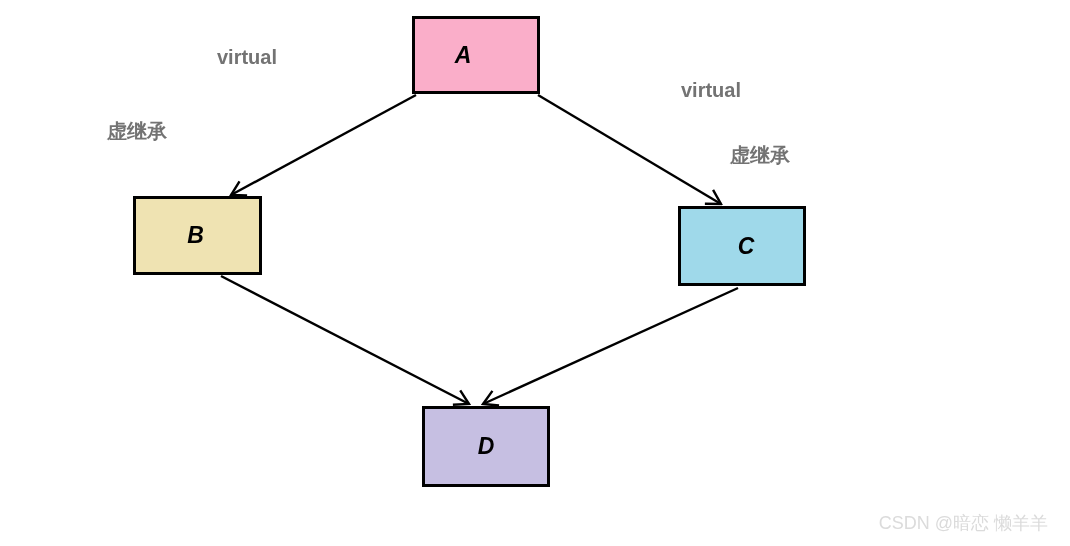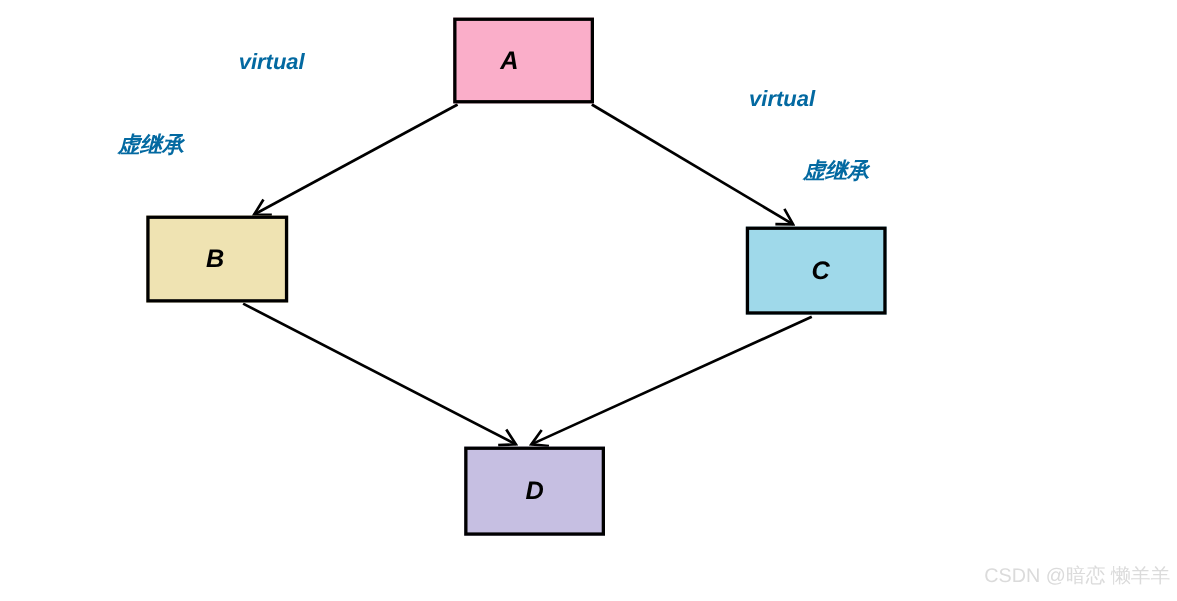--- a/index.html
+++ b/index.html
@@ -41,33 +41,32 @@
   }
   .node-a { left: 412px; top: 16px;  width: 128px; height: 78px; background: #faaec9; }
   .node-b { left: 133px; top: 196px; width: 129px; height: 79px; background: #efe3b2; }
   .node-c { left: 678px; top: 206px; width: 128px; height: 80px; background: #9fd9ea; }
   .node-d { left: 422px; top: 406px; width: 128px; height: 81px; background: #c6bfe2; }
   .node-a .node-label { margin-right: 26px; }
   .node-b .node-label { margin-right: 4px; }
   .node-c .node-label { margin-left: 8px; }
   .annotation {
     position: absolute;
-    color: #0369a1;
+    color: #737373;
     font-weight: bold;
-    font-style: italic;
     font-size: 20px;
     white-space: nowrap;
   }
   .ann-virtual-left  { left: 217px; top: 46px; }
   .ann-zh-left       { left: 107px; top: 118px; }
   .ann-virtual-right { left: 681px; top: 79px; }
   .ann-zh-right      { left: 730px; top: 142px; }
   .watermark {
     position: absolute;
-    right: 6px;
+    right: 22px;
     top: 511px;
     color: #dbdbdb;
     font-size: 18px;
     white-space: nowrap;
   }
 </style>
 </head>
 <body>
 
 <div class="canvas">

